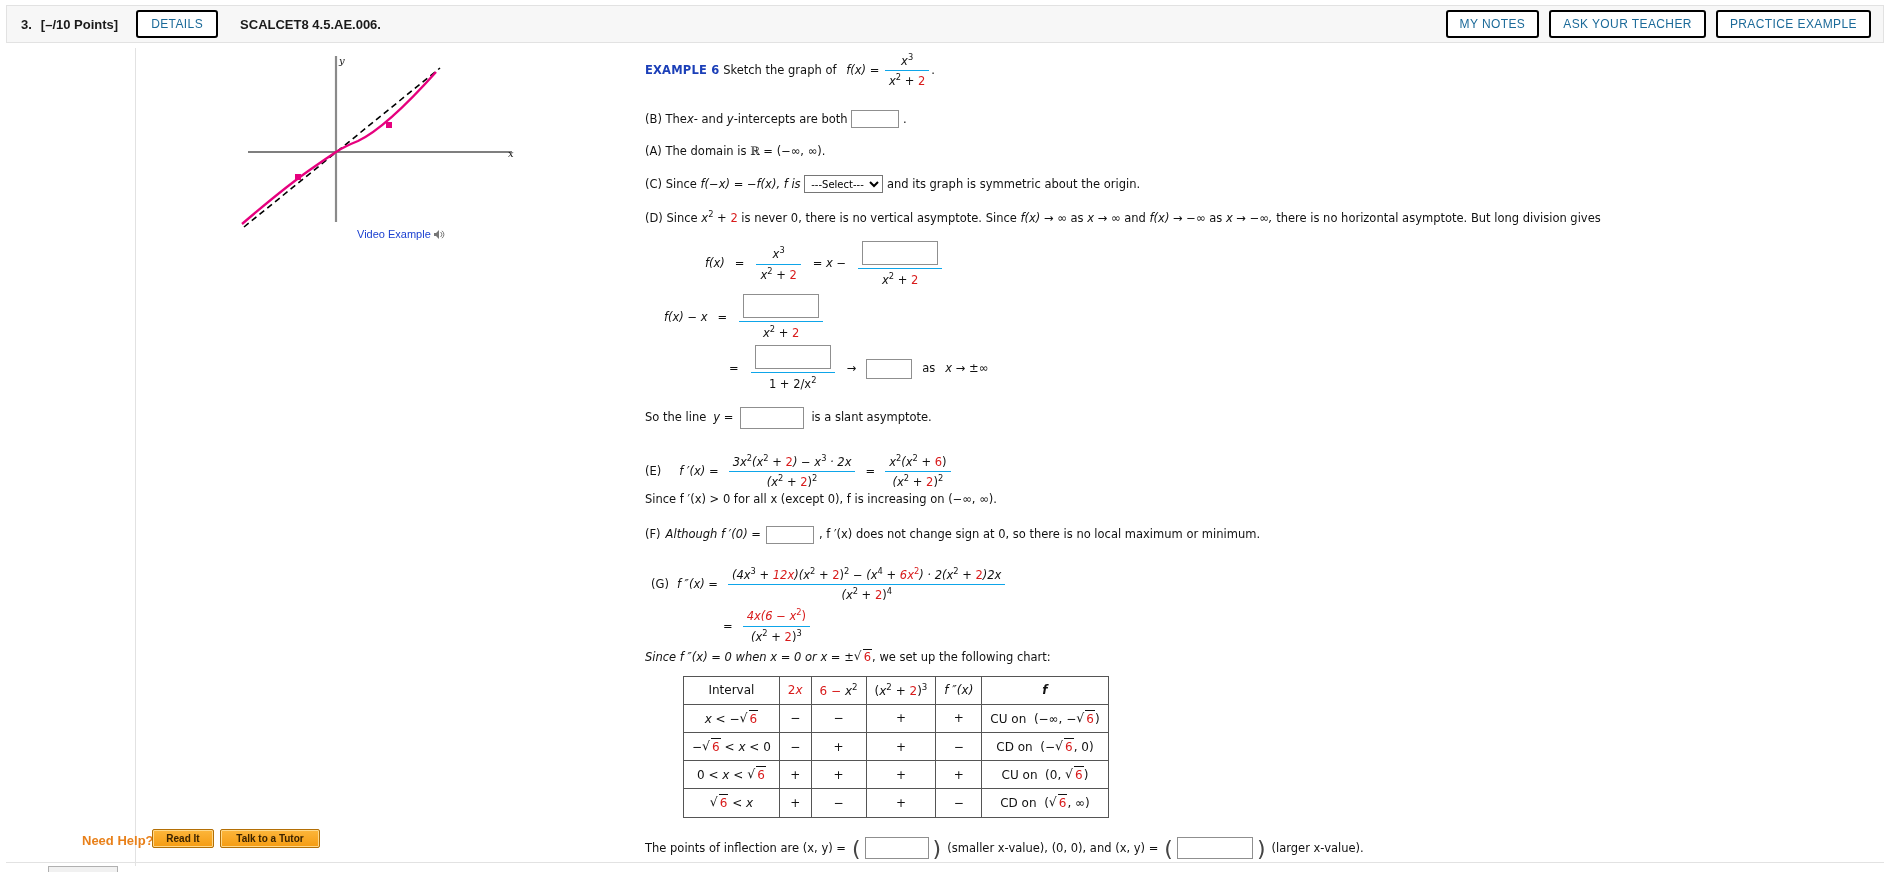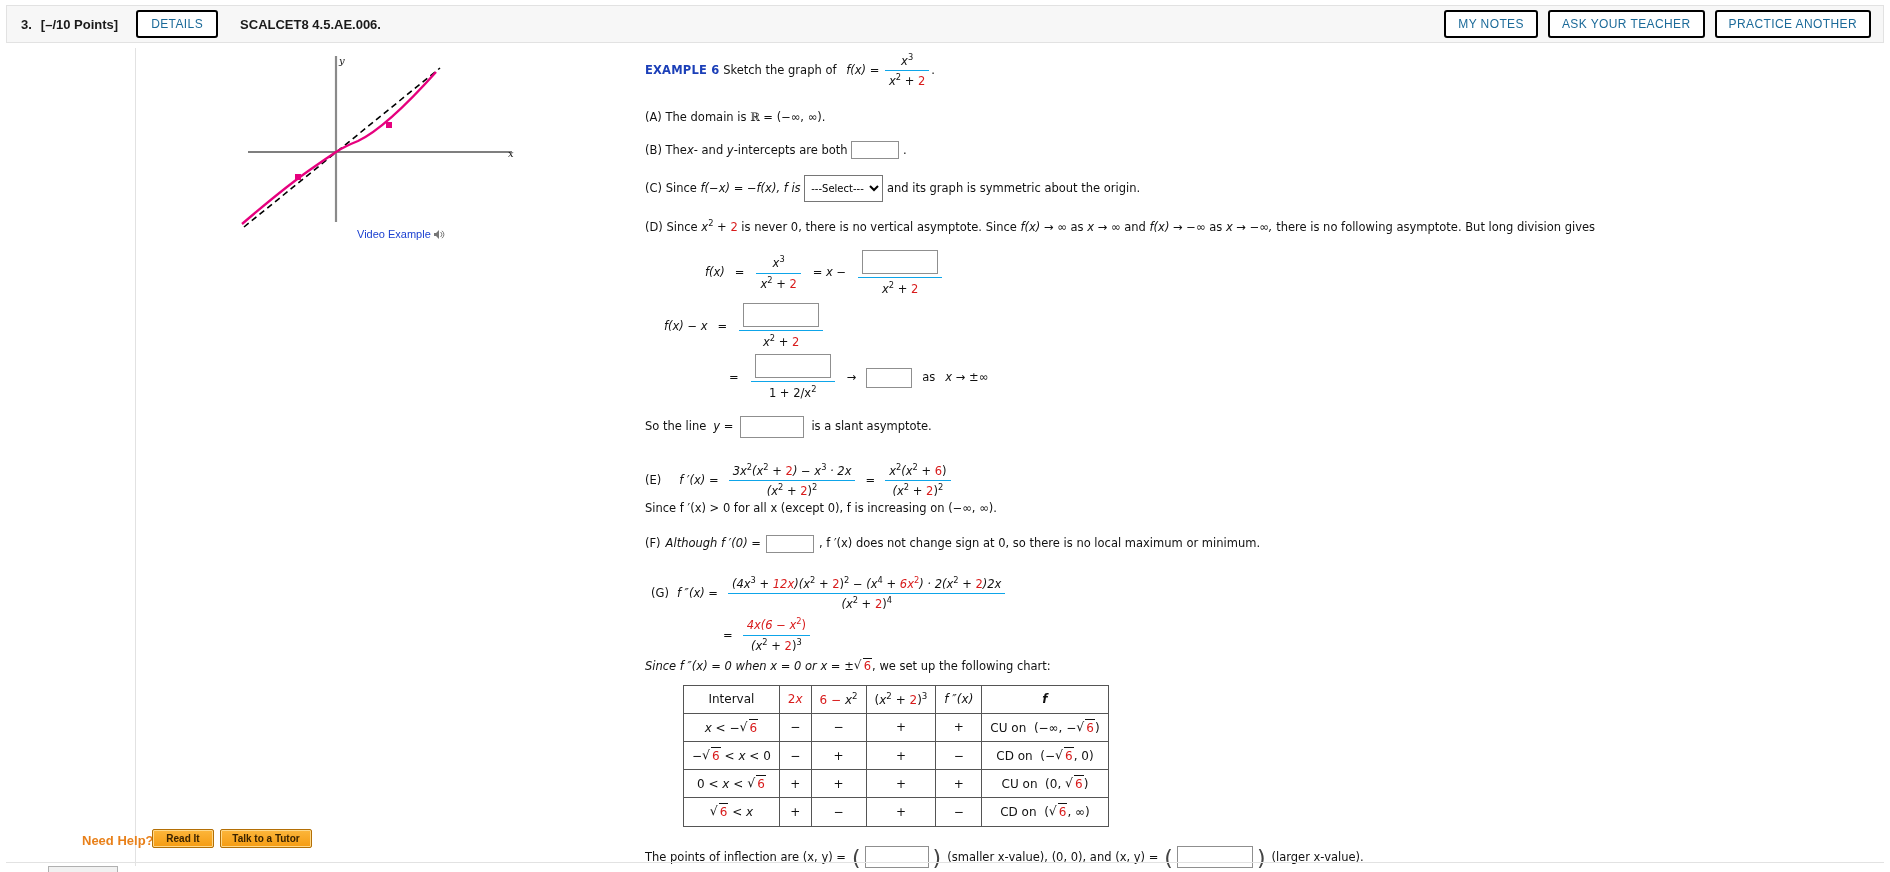--- a/index.html
+++ b/index.html
@@ -57,21 +57,21 @@
     position:absolute; top:829px;
     background:linear-gradient(#fcb63c,#f59c12);
     border:1px solid #b36f06;
     box-shadow: inset 0 0 0 1px #ffd98a;
     font-family:"Liberation Sans", sans-serif;
     font-size:10px; font-weight:bold; color:#3a2300;
     padding:3px 10px; border-radius:2px; cursor:pointer;
     text-align:center; white-space:nowrap;
   }
   #read-it-btn { left:152px; width:62px; }
-  #talk-tutor-btn { left:220px; width:92px; }
+  #talk-tutor-btn { left:220px; width:100px; }
   #submit-stub {
     position:absolute; left:48px; top:866px; width:70px; height:16px;
     border:1px solid #b0b0b0; background:#f1f1f1;
   }
   #bottom-rule {
     position:absolute; left:6px; top:862px; width:1878px; height:1px;
     background:#e2e2e2;
   }
 
   
@@ -103,21 +103,21 @@
 
   
   .blank {
     display:inline-block; border:1px solid #8f8f8f; background:#fff;
     vertical-align:middle;
   }
   .blank.b1 { width:40px; height:16px; }
 
   select.sel {
     font-family:"DejaVu Sans", sans-serif; font-size:10px;
-    height:27px; padding:0 2px; border:1px solid #767676; background:#fff;
+    height:18px; padding:0 2px; border:1px solid #767676; background:#fff;
     vertical-align:middle;
   }
 
   
   .sqrt { display:inline-block; position:relative; padding-left:9px; }
   .sqrt::before {
     content:"\221A"; position:absolute; left:0; top:-1px; font-size:1.05em; color:#111;
   }
   .sqrt > .rad { border-top:1px solid #111; padding:0 1px; display:inline-block; }
 
@@ -138,21 +138,21 @@
 <body>
 
 <div id="qheader">
   <span class="qnum">3.</span>
   <span class="qpts">[–/10 Points]</span>
   <button id="details-btn" class="hdr-btn">DETAILS</button>
   <span class="qcode">SCALCET8 4.5.AE.006.</span>
   <span id="hdr-right">
     <button class="hdr-btn">MY NOTES</button>
     <button class="hdr-btn">ASK YOUR TEACHER</button>
-    <button class="hdr-btn">PRACTICE ANOTHER</button>
+    <button class="hdr-btn">PRACTICE EXAMPLE</button>
   </span>
 </div>
 
 <div id="left-rail"></div>
 
 <div id="figure-wrap">
   <svg width="280" height="200" viewBox="0 0 280 200">
 
     <line x1="8" y1="100" x2="272" y2="100" stroke="#000" stroke-width="1.2"></line>
 
@@ -186,32 +186,32 @@
     <span style="">Sketch the graph of</span>
     <span class="ital" style="margin-left:6px;">f(x)</span>
     <span>=</span>
     <span class="frac">
       <span class="num"><span class="ital">x</span><sup>3</sup></span>
       <span class="den"><span class="ital">x</span><sup>2</sup> <span>+</span> <span class="red">2</span></span>
     </span><span>.</span>
   </div>
 
   <div class="row">
-    <span>(A)</span>
-    <span>The domain is</span>
-    <span style="font-family:'DejaVu Serif',serif;">ℝ</span>
-    <span>=</span>
-    <span>(−∞, ∞).</span>
-  </div>
-
-  <div class="row">
     <span>(B)</span>
     <span>The</span><span class="ital">x</span><span>- and</span> <span class="ital">y</span><span>-intercepts are both</span>
     <input class="blank b1" style="width: 48px; height: 18px;">
     <span>.</span>
+  </div>
+
+  <div class="row">
+    <span>(A)</span>
+    <span>The domain is</span>
+    <span style="font-family:'DejaVu Serif',serif;">ℝ</span>
+    <span>=</span>
+    <span>(−∞, ∞).</span>
   </div>
 
   <div class="row">
     <span>(C)</span>
     <span>Since</span>
     <span class="ital">f(−x) = −f(x),</span>
     <span class="ital">f is</span>
     <select class="sel">
       <option>---Select---</option>
     </select>
@@ -223,21 +223,21 @@
     <span>Since</span>
     <span><span class="ital">x</span><sup>2</sup> <span>+</span> <span class="red">2</span></span>
     <span>is never 0, there is no vertical asymptote. Since</span>
     <span class="ital">f(x) → ∞</span>
     <span>as</span>
     <span class="ital">x → ∞</span>
     <span>and</span>
     <span class="ital">f(x) → −∞</span>
     <span>as</span>
     <span class="ital">x → −∞,</span>
-    <span>there is no following asymptote. But long division gives</span>
+    <span>there is no horizontal asymptote. But long division gives</span>
   </div>
 
   <div style="margin:14px 0 0 60px; display:flex; align-items:center; gap:10px;">
     <span class="ital">f(x)</span>
     <span>=</span>
     <span class="frac">
       <span class="num"><span class="ital">x</span><sup>3</sup></span>
       <span class="den"><span class="ital">x</span><sup>2</sup> <span>+</span> <span class="red">2</span></span>
     </span>
     <span class="ital">= x −</span>

